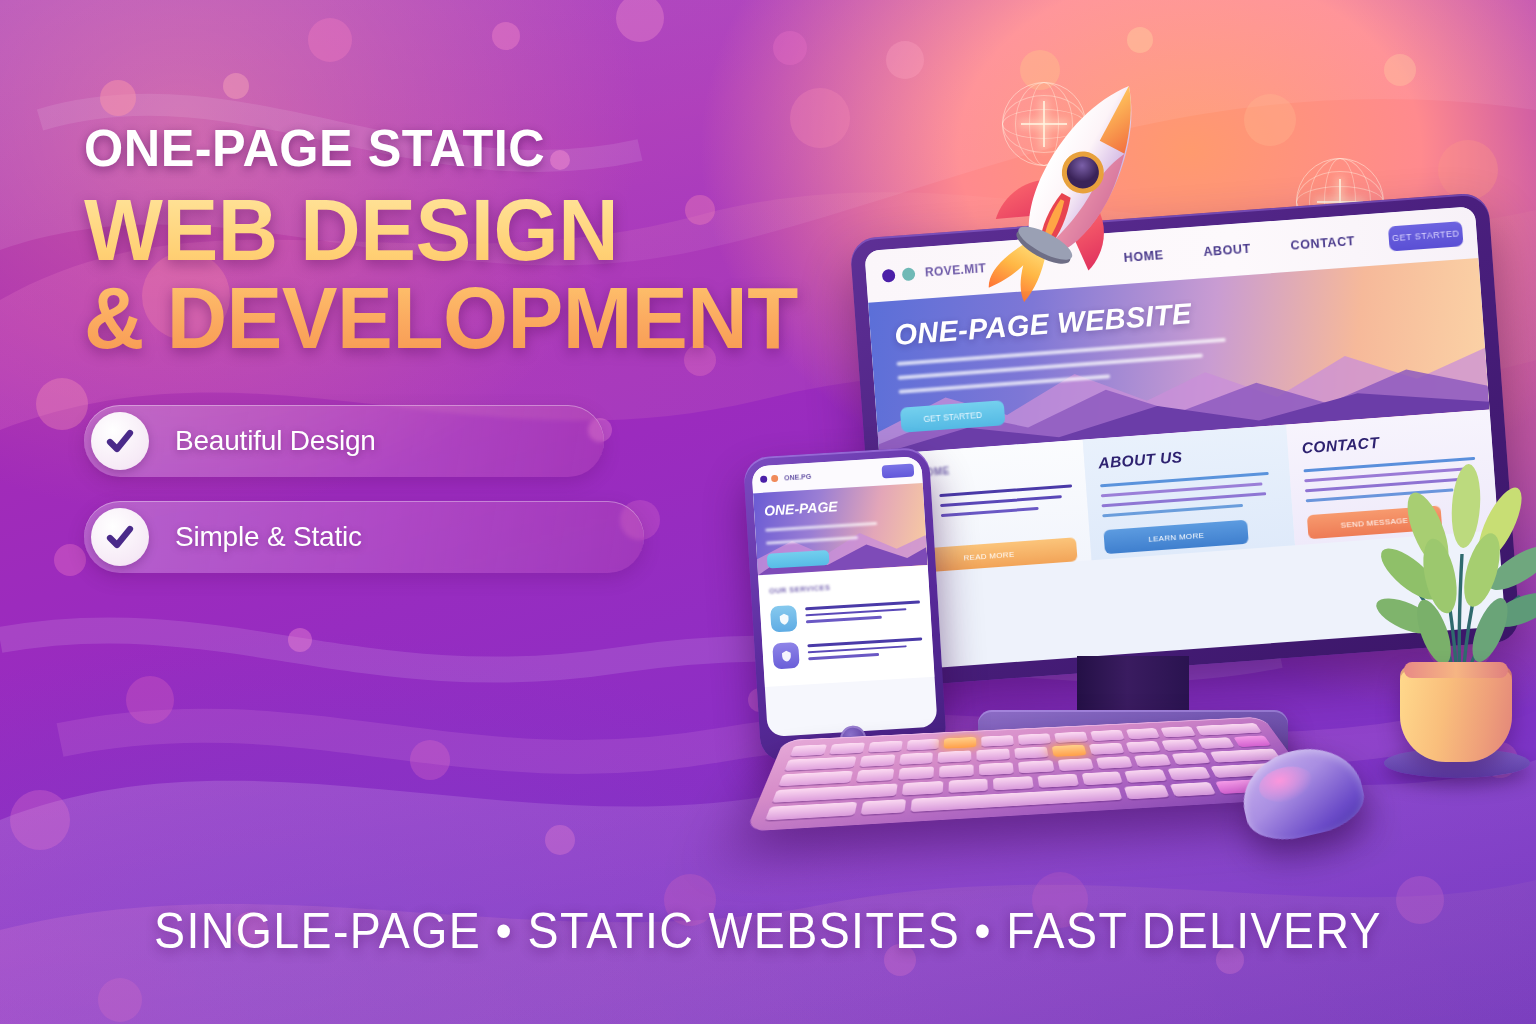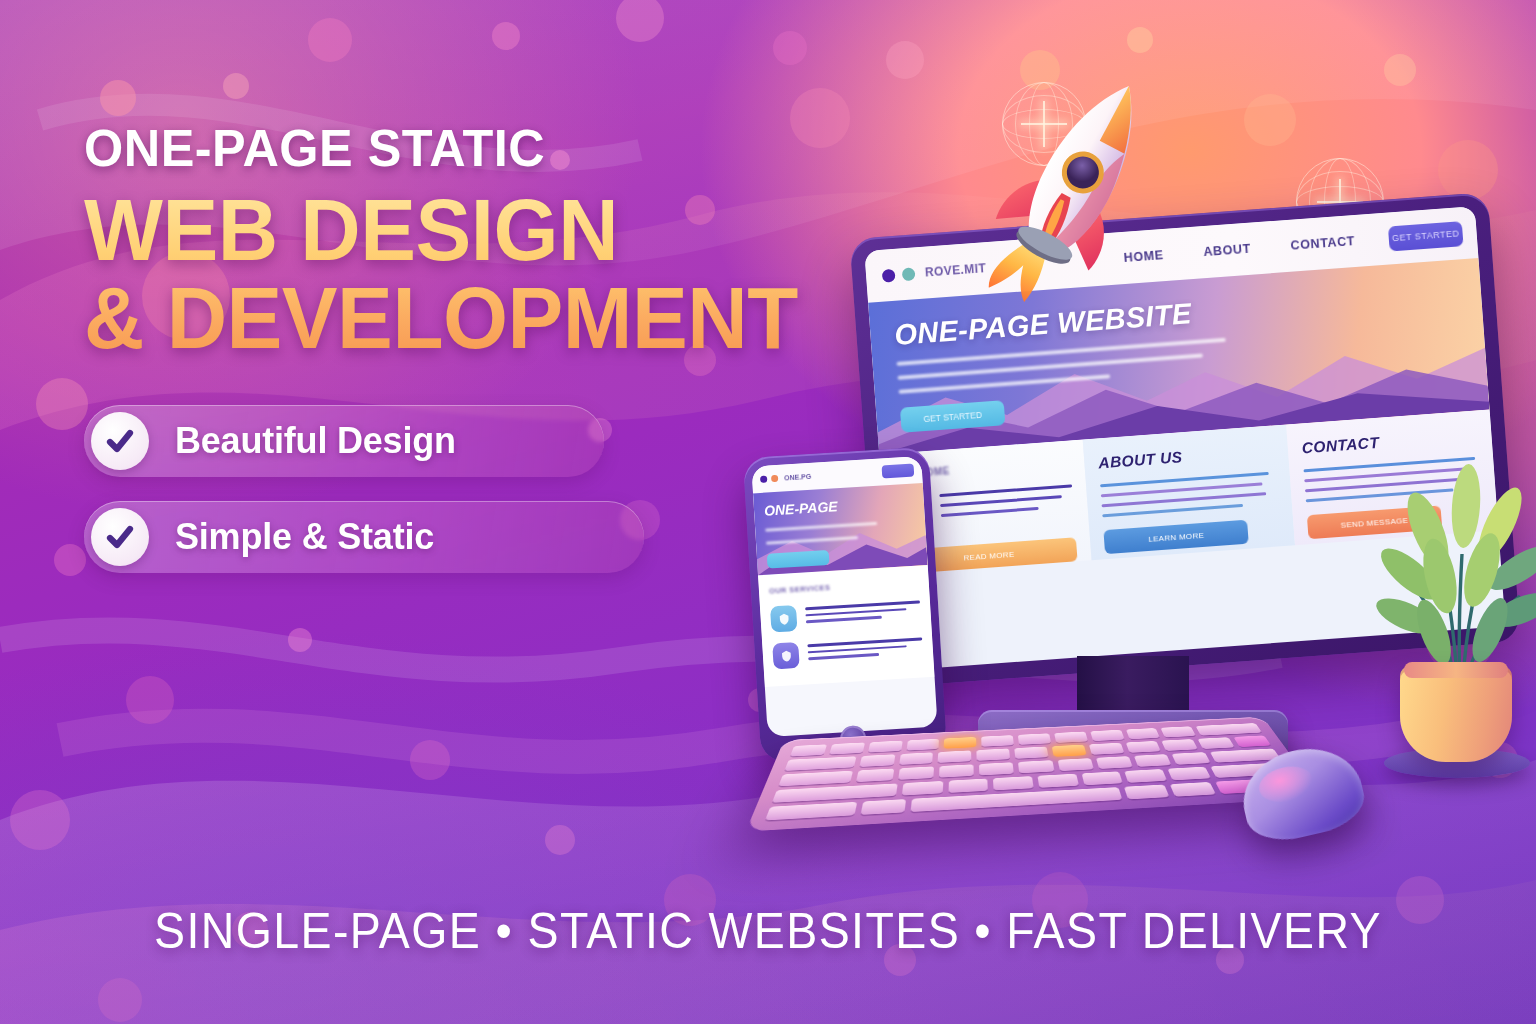--- a/index.html
+++ b/index.html
@@ -51,21 +51,21 @@
   .pill:nth-child(2){ width:560px;text-align:right; }
   .pill:nth-child(3){ width:540px; }
   .check {
     width:58px; height:58px; border-radius:50%; margin-left:7px; flex:0 0 auto;
     background:radial-gradient(circle at 38% 32%, #ffffff 0%, #F6EAF6 70%, #EBD8EE 100%);
     box-shadow:0 3px 10px rgba(60,0,70,.25);
     display:flex; align-items:center; justify-content:center;
   }
   .check svg { width:34px; height:34px; display:block; }
   .pill-label {
-    margin-left:26px; font-size:36px; font-weight:700; color:#fff; letter-spacing:-.2px;
+    margin-left:26px; font-size:28px; font-weight:400; color:#fff; letter-spacing:-.2px;
     text-shadow:0 2px 7px rgba(60,0,70,.35);
   }
 
   
   .tagline {
     position:absolute; left:0; right:0; top:902px; text-align:center;
     font-size:50px; font-weight:400; color:#fff; letter-spacing:1.5px;
     transform:scaleX(.93);
     text-shadow:0 3px 12px rgba(60,0,80,.45);
   }

